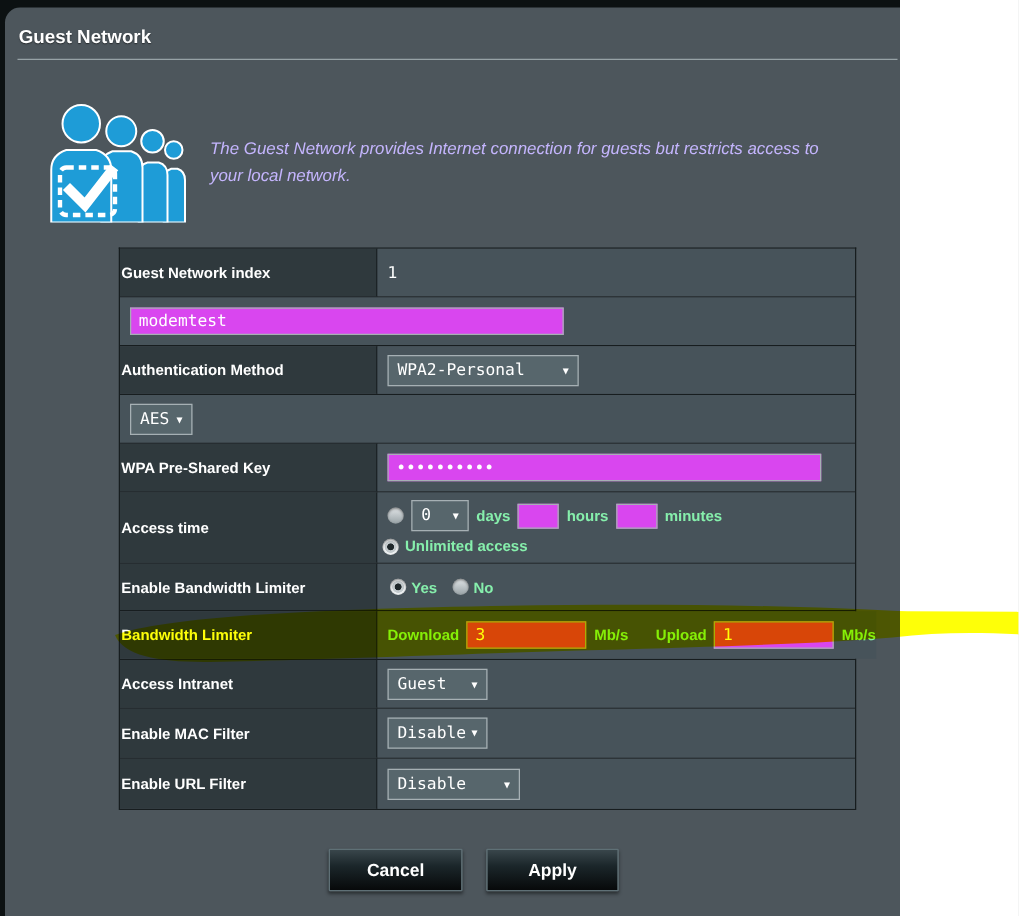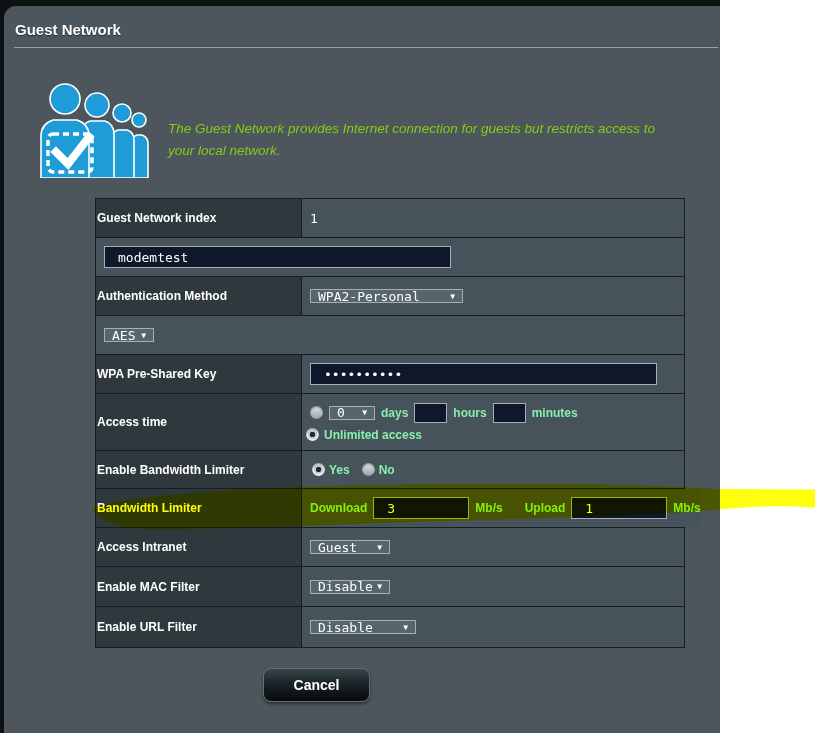--- a/index.html
+++ b/index.html
@@ -23,22 +23,22 @@
     position:absolute;left:11px;top:15px;
     font:bold 15px "Liberation Sans",sans-serif;color:#ffffff;
     text-shadow:0 1px 1px rgba(0,0,0,.5);
   }
   .divider{
     position:absolute;left:10px;top:41px;width:704px;height:1px;
     background:#97a2a6;
   }
   .intro-icon{position:absolute;left:27px;top:76px;width:120px;height:96px;}
   .intro-text{
-    position:absolute;left:164px;top:112px;width:516px;
-    font:italic 13.5px "Liberation Sans",sans-serif;color:#84cc16;
+    position:absolute;left:164px;top:102px;width:516px;
+    font:italic 13.5px "Liberation Sans",sans-serif;color:#c4b5fd;
     line-height:22px;
   }
   
   .ftable{
     position:absolute;left:91px;top:192px;width:590px;
     border:1px solid #171d1f;border-bottom:none;
     box-sizing:border-box;
   }
   .row{display:flex;border-bottom:1px solid #171d1f;}
   .cell-label{
@@ -48,53 +48,53 @@
     padding-left:1px;
     font:bold 12px "Liberation Sans",sans-serif;color:#ffffff;
   }
   .cell-value{
     flex:1;background:#47535a;display:flex;align-items:center;
     box-sizing:border-box;padding-left:8px;
     font:13px "DejaVu Sans Mono",monospace;color:#ffffff;
   }
   .h38{height:38px}.h56{height:56px}.h37{height:37px}.h39{height:39px}.h40{height:40px}
   .txt{
-    background:#0f172a;border:1px solid #a6b0b4;color:#fff;
+    background:#d946ef;border:1px solid #a6b0b4;color:#fff;
     font:13px "DejaVu Sans Mono",monospace;height:22px;box-sizing:border-box;
-    padding:0 13px;outline:none;
+    padding:0 6px;outline:none;
   }
   .txt.wide{width:347px}
   .txt.tiny{width:33px;height:20px}
   .txt.bw{width:96px;height:22px}
   .sel{
     display:inline-flex;align-items:center;justify-content:space-between;
     background:#57666c;border:1px solid #a6b0b4;color:#fff;
-    font:13px "DejaVu Sans Mono",monospace;height:14px;box-sizing:border-box;
+    font:13px "DejaVu Sans Mono",monospace;height:25px;box-sizing:border-box;
     padding:0 7px;cursor:default;
   }
   .sel .arr{font-size:8px;margin-left:8px;color:#ffffff;}
   .radio{
     width:13px;height:13px;border-radius:50%;display:inline-block;flex:0 0 auto;
     background:linear-gradient(#e2e6e8,#98a2a6);
     box-shadow:inset 0 1px 2px rgba(0,0,0,.45);
   }
   .radio.on{
     background:radial-gradient(circle at 50% 50%, #1f282b 0 2.5px, #c4cbce 3px 4.5px, #f2f5f6 5px);
   }
   .inl{display:flex;align-items:center;}
   .blbl{font:bold 12px "Liberation Sans",sans-serif;color:#86efac;}
   
   .btn-row{position:absolute;left:259px;top:662px;display:flex;gap:19px;}
   .btn{
-    width:105px;height:32px;border-radius:8px;
+    width:105px;height:32px;border-radius:1px;
     background:linear-gradient(180deg,#39464b 0%,#1b262a 40%,#07090a 100%);
     border:1px solid #5f7076;
     box-shadow:0 2px 3px rgba(0,0,0,.45);
     color:#fff;font:bold 14px "Liberation Sans",sans-serif;
-    display:flex;align-items:center;justify-content:center;cursor:pointer;
+    display:flex;align-items:center;justify-content:center;cursor:pointer;margin-top:11px;
   }
   
   .marker{
     position:absolute;left:0;top:0;width:815px;height:733px;
     pointer-events:none;z-index:50;mix-blend-mode:multiply;
   }
 </style>
 </head>
 <body>
 
@@ -233,20 +233,21 @@
           <span>Disable</span>
           <span class="arr">▼</span>
         </div>
       </div>
     </div>
 
   </div>
 
   <div class="btn-row">
     <div class="btn">Cancel</div>
+    <div class="btn" style="width:104px">Apply</div>
   </div>
 </div>
 
 <svg class="marker" viewBox="0 0 815 733">
   <path d="M 92,508
            C 120,498 190,491 290,487.5
            C 400,483.5 540,482.5 655,486
            C 685,487 705,488.5 726,489
            L 815,489.5
            L 815,507.5

